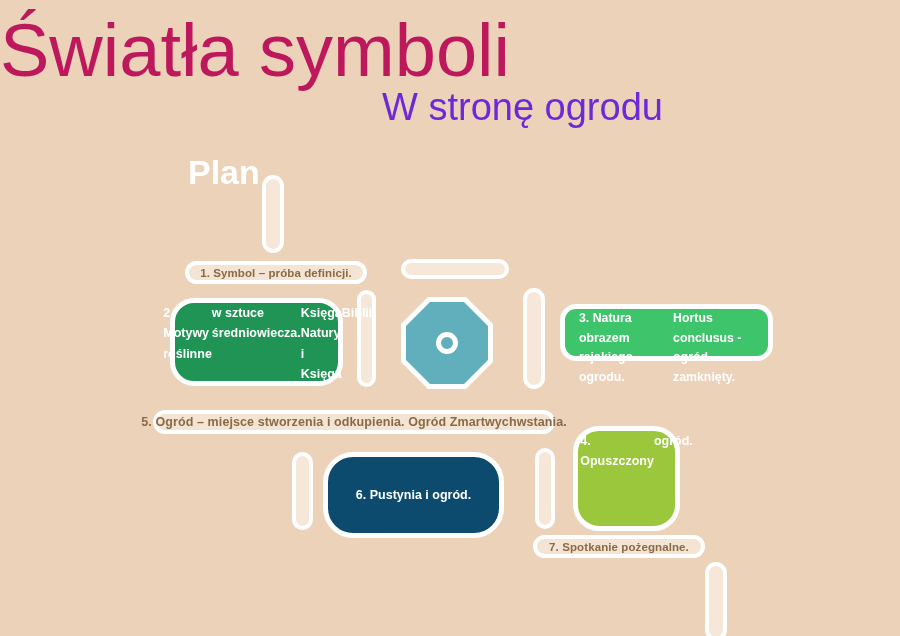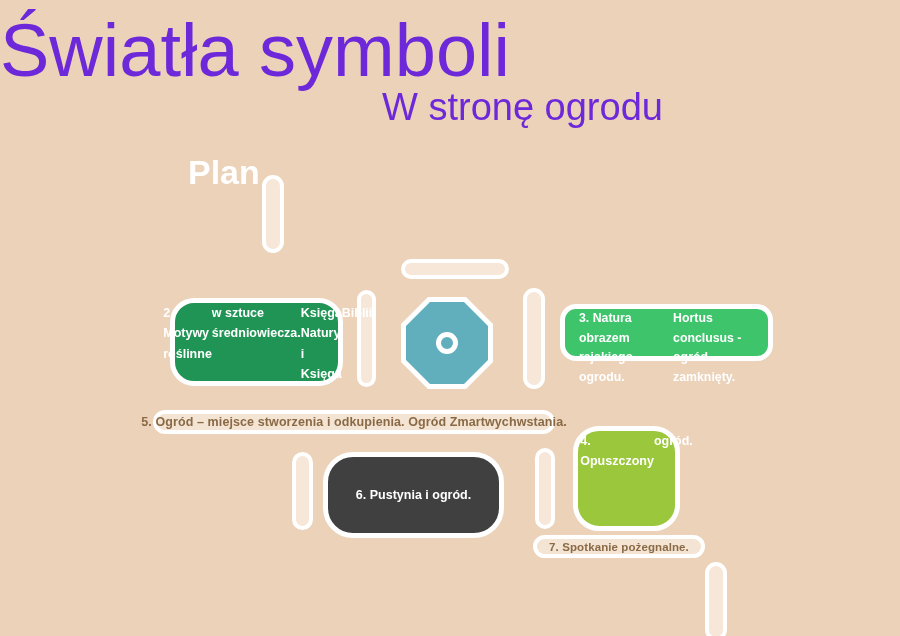--- a/index.html
+++ b/index.html
@@ -19,21 +19,21 @@
 
   
   .title-main {
     position: absolute;
     left: 0px;
     top: 14px;
     font-size: 74px;
     line-height: 1;
     font-weight: 400;
     letter-spacing: 0px;
-    color: #6d28d9;
+    color: #be185d;
     white-space: nowrap;
   }
   .title-sub {
     position: absolute;
     left: 382px;
     top: 88px;
     font-size: 38px;
     line-height: 1;
     font-weight: 400;
     letter-spacing: 0px;
@@ -107,21 +107,21 @@
     justify-content: space-between;
   }
   #block4 {
     background: #9ac73b;
     border-radius: 26px;
     font-size: 12.5px;
     line-height: 1.62;
     padding: 0 0 0 20px;
   }
   #block6 {
-    background: #404040;
+    background: #0c4a6e;
     border-radius: 30px;
     font-size: 12.5px;
     line-height: 1.5;
     align-items: center;
     justify-content: center;
   }
 
   
   #octagon {
     position: absolute;
@@ -170,20 +170,23 @@
   <div class="capsule" style="left:357px; top:290px; width:19px; height:97px; border-radius:999px;"></div>
 
   <div class="capsule" style="left:523px; top:288px; width:22px; height:101px; border-radius:999px;"></div>
 
   <div class="capsule" style="left:292px; top:452px; width:21px; height:78px; border-radius:999px;"></div>
 
   <div class="capsule" style="left:535px; top:448px; width:20px; height:81px; border-radius:999px;"></div>
 
   <div class="capsule" style="left:705px; top:562px; width:22px; height:79px; border-radius:999px;"></div>
 
+  <div class="pill" id="pill1" style="left:185px; top:261px; width:182px; height:23px;">
+    <span>1. Symbol – próba definicji.</span>
+  </div>
 
   <div class="block" id="block2" style="left:170px; top:298px; width:173px; height:88px;">
     <span class="ln">2. Motywy roślinne</span>
     <span class="ln">w sztuce średniowiecza.</span>
     <span class="ln">Księga Natury i Księga</span>
     <span class="ln">Biblii.</span>
   </div>
 
   <div id="octagon">
     <div class="oct-inner"></div>

